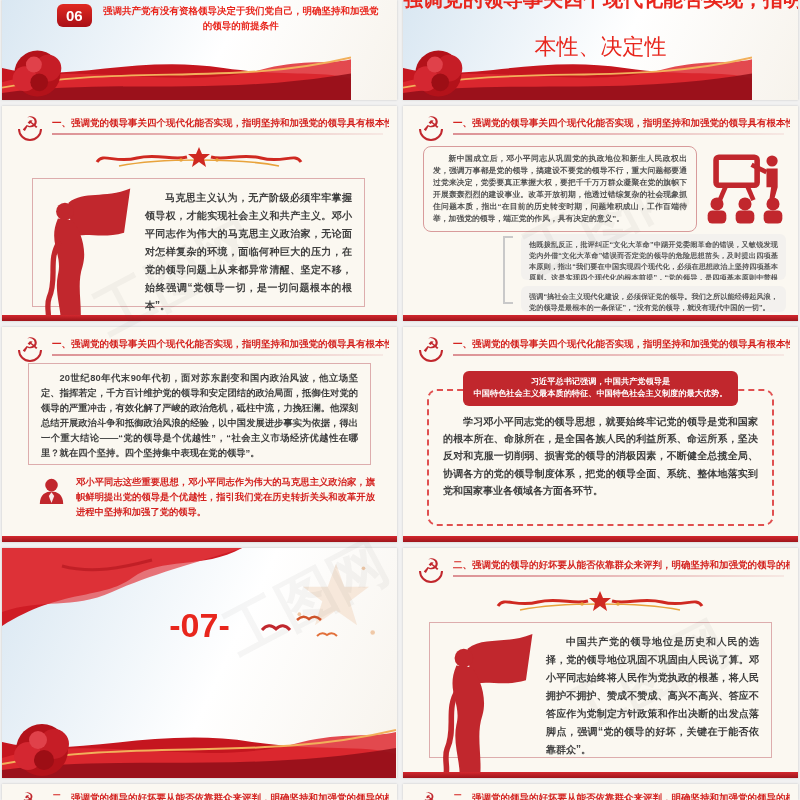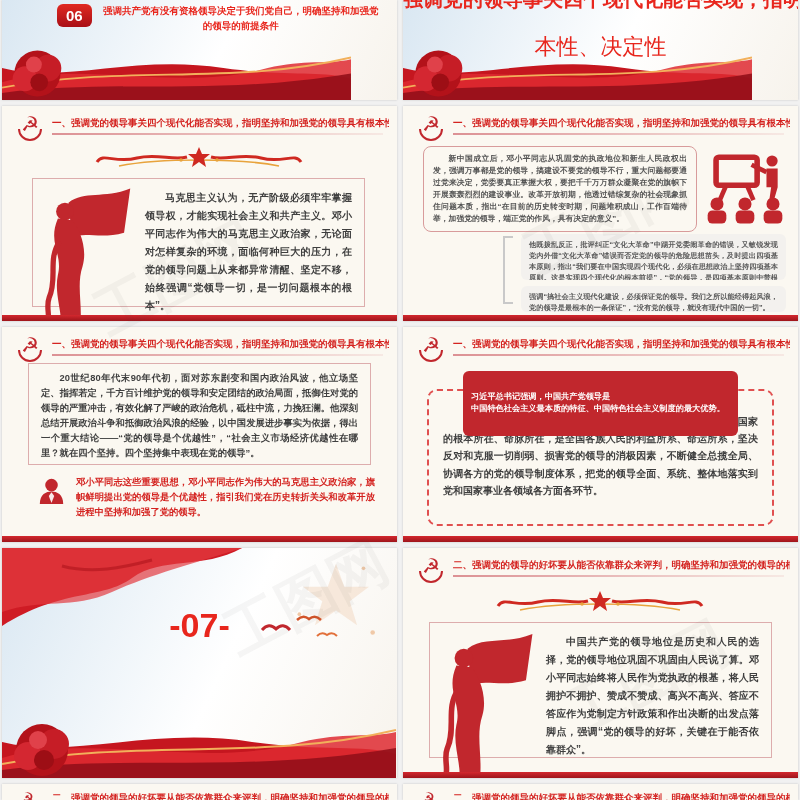--- a/index.html
+++ b/index.html
@@ -28,21 +28,21 @@
   .s01-line1{position:absolute;top:-14px;left:0;right:0;text-align:center;font-size:20px;font-weight:bold;color:#e8261d;white-space:nowrap;overflow:hidden}
   .s01-line2{position:absolute;top:32px;left:0;right:0;text-align:center;font-size:22px;font-weight:normal;color:#e8261d}
 
   
   .num02{position:absolute;top:58px;left:0;right:0;text-align:center;font-size:34px;font-weight:bold;color:#e8261d}
   .title02{position:absolute;top:106px;left:38px;right:38px;text-align:center;font-size:16.5px;line-height:1.45;font-weight:bold;color:#e8261d}
 
   
   .wm{position:absolute;font-size:58px;font-weight:bold;color:rgba(80,80,80,.05);transform:rotate(-28deg);white-space:nowrap;pointer-events:none}
 
-  .banner{position:absolute;left:60px;right:60px;top:44px;background:#c1272d;border-radius:6px;padding:20px 8px;color:#fff;font-weight:bold;font-size:8.2px;text-align:left;line-height:1.5;z-index:2}
+  .banner{position:absolute;left:60px;right:60px;top:44px;background:#c1272d;border-radius:6px;padding:5px 8px;color:#fff;font-weight:bold;font-size:8.2px;text-align:center;line-height:1.5;z-index:2}
   .dashed-box{position:absolute;left:24px;right:24px;top:62px;bottom:16px;border:2px dashed #e05050;border-radius:10px}
   .graybox{position:absolute;right:12px;left:118px;background:#f3f1ee;border-radius:6px;padding:5px 8px;font-size:7.2px;font-weight:bold;color:#5a5a5a;text-align:justify;line-height:1.55;overflow:hidden}
   .bracket{position:absolute;left:100px;top:130px;height:68px;width:10px;border-left:2px solid #c9c9c9;border-top:2px solid #c9c9c9;border-bottom:2px solid #c9c9c9}
 </style>
 </head>
 <body>
 
 <div class="slide divider col-l" style="top:0;height:100px">
   <div class="badge-row">
     <span class="badge">06</span>

